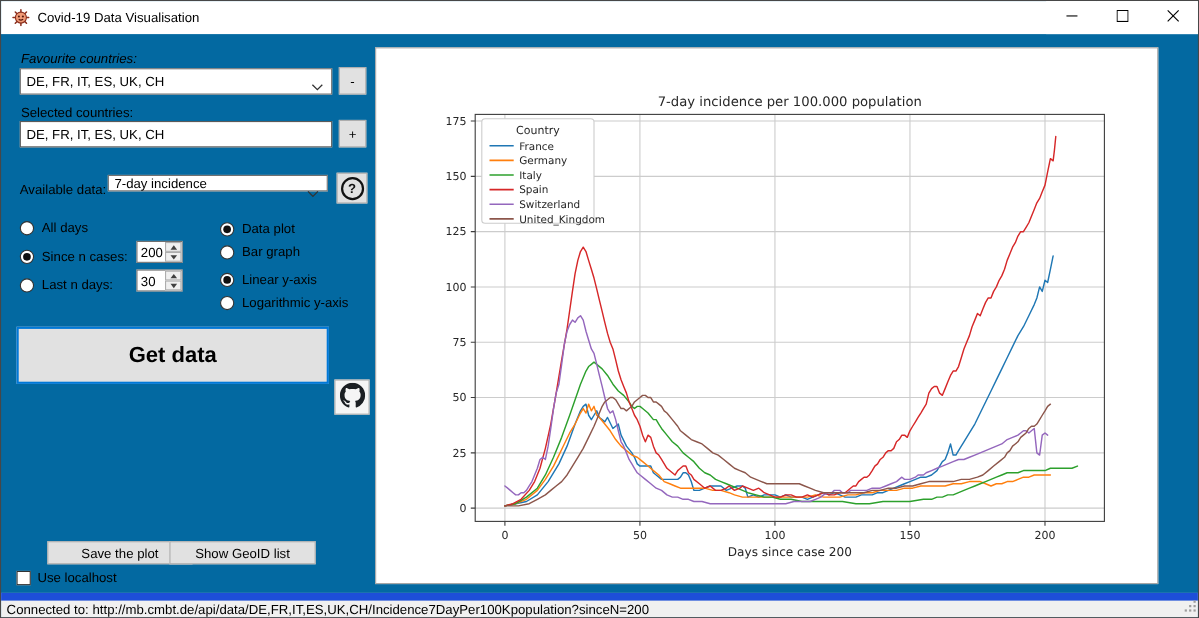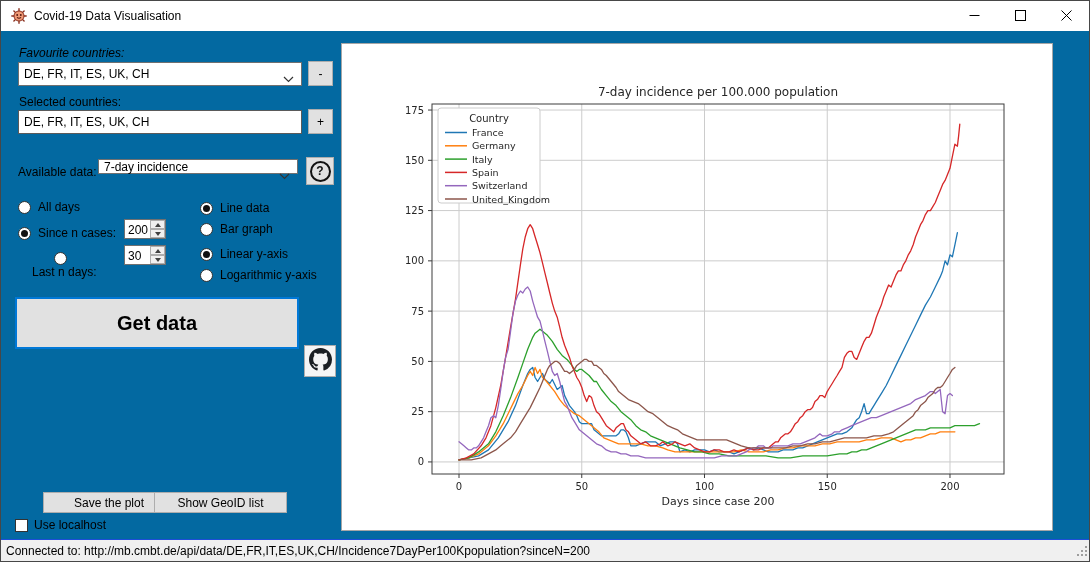--- a/index.html
+++ b/index.html
@@ -39,21 +39,21 @@
   .qcircle{width:17px;height:17px;border:2px solid #111;border-radius:50%;display:flex;align-items:center;
     justify-content:center;font-size:12px;font-weight:bold;color:#111;}
   .checkbox{width:13px;height:13px;box-sizing:border-box;border:1px solid #333;background:#fff;margin-right:6px;flex:0 0 auto;}
   .checkrow{position:absolute;display:flex;align-items:flex-end;font-size:12px;}
   
   #panel{position:absolute;left:340px;top:42px;width:712px;height:488px;box-sizing:border-box;
     background:#fff;border:1px solid #a6a6a6;}
   #chart{position:absolute;left:0;top:0;}
   
   .statusbar{position:absolute;left:0;right:0;bottom:0;height:22px;box-sizing:border-box;
-    background:#f0f0f0;border-top:1px solid #1d4ed8;font-size:12px;color:#000;
+    background:#f0f0f0;border-top:7px solid #1d4ed8;font-size:12px;color:#000;
     display:flex;align-items:center;padding-left:5px;}
   .grip{position:absolute;right:1px;bottom:1px;}
 </style>
 </head>
 <body>
 
 <div id="win">
 
   <div class="titlebar">
     <span class="title-icon">
@@ -124,21 +124,21 @@
   </div>
 
   <div class="radio" style="left:17px;top:199px;">
     <span class="dot"></span>
     <span>All days</span>
   </div>
   <div class="radio checked" style="left:17px;top:225px;">
     <span class="dot"></span>
     <span>Since n cases:</span>
   </div>
-  <div class="radio" style="left:31px;top:251px;flex-direction:column;">
+  <div class="radio" style="left:17px;top:251px;">
     <span class="dot"></span>
     <span>Last n days:</span>
   </div>
 
   <div class="spinner" style="left:123px;top:218px;">
     <input value="200" style="">
     <div class="spinbtns">
       <div class="spinbtn">
           <span class="arr-up"></span>
         </div>
@@ -154,21 +154,21 @@
           <span class="arr-up"></span>
         </div>
       <div class="spinbtn">
           <span class="arr-dn"></span>
         </div>
     </div>
   </div>
 
   <div class="radio checked" style="left:199px;top:200px;">
     <span class="dot"></span>
-    <span>Line data</span>
+    <span>Data plot</span>
   </div>
   <div class="radio" style="left:199px;top:221px;">
     <span class="dot"></span>
     <span>Bar graph</span>
   </div>
   <div class="radio checked" style="left:199px;top:246px;">
     <span class="dot"></span>
     <span>Linear y-axis</span>
   </div>
   <div class="radio" style="left:199px;top:267px;">

